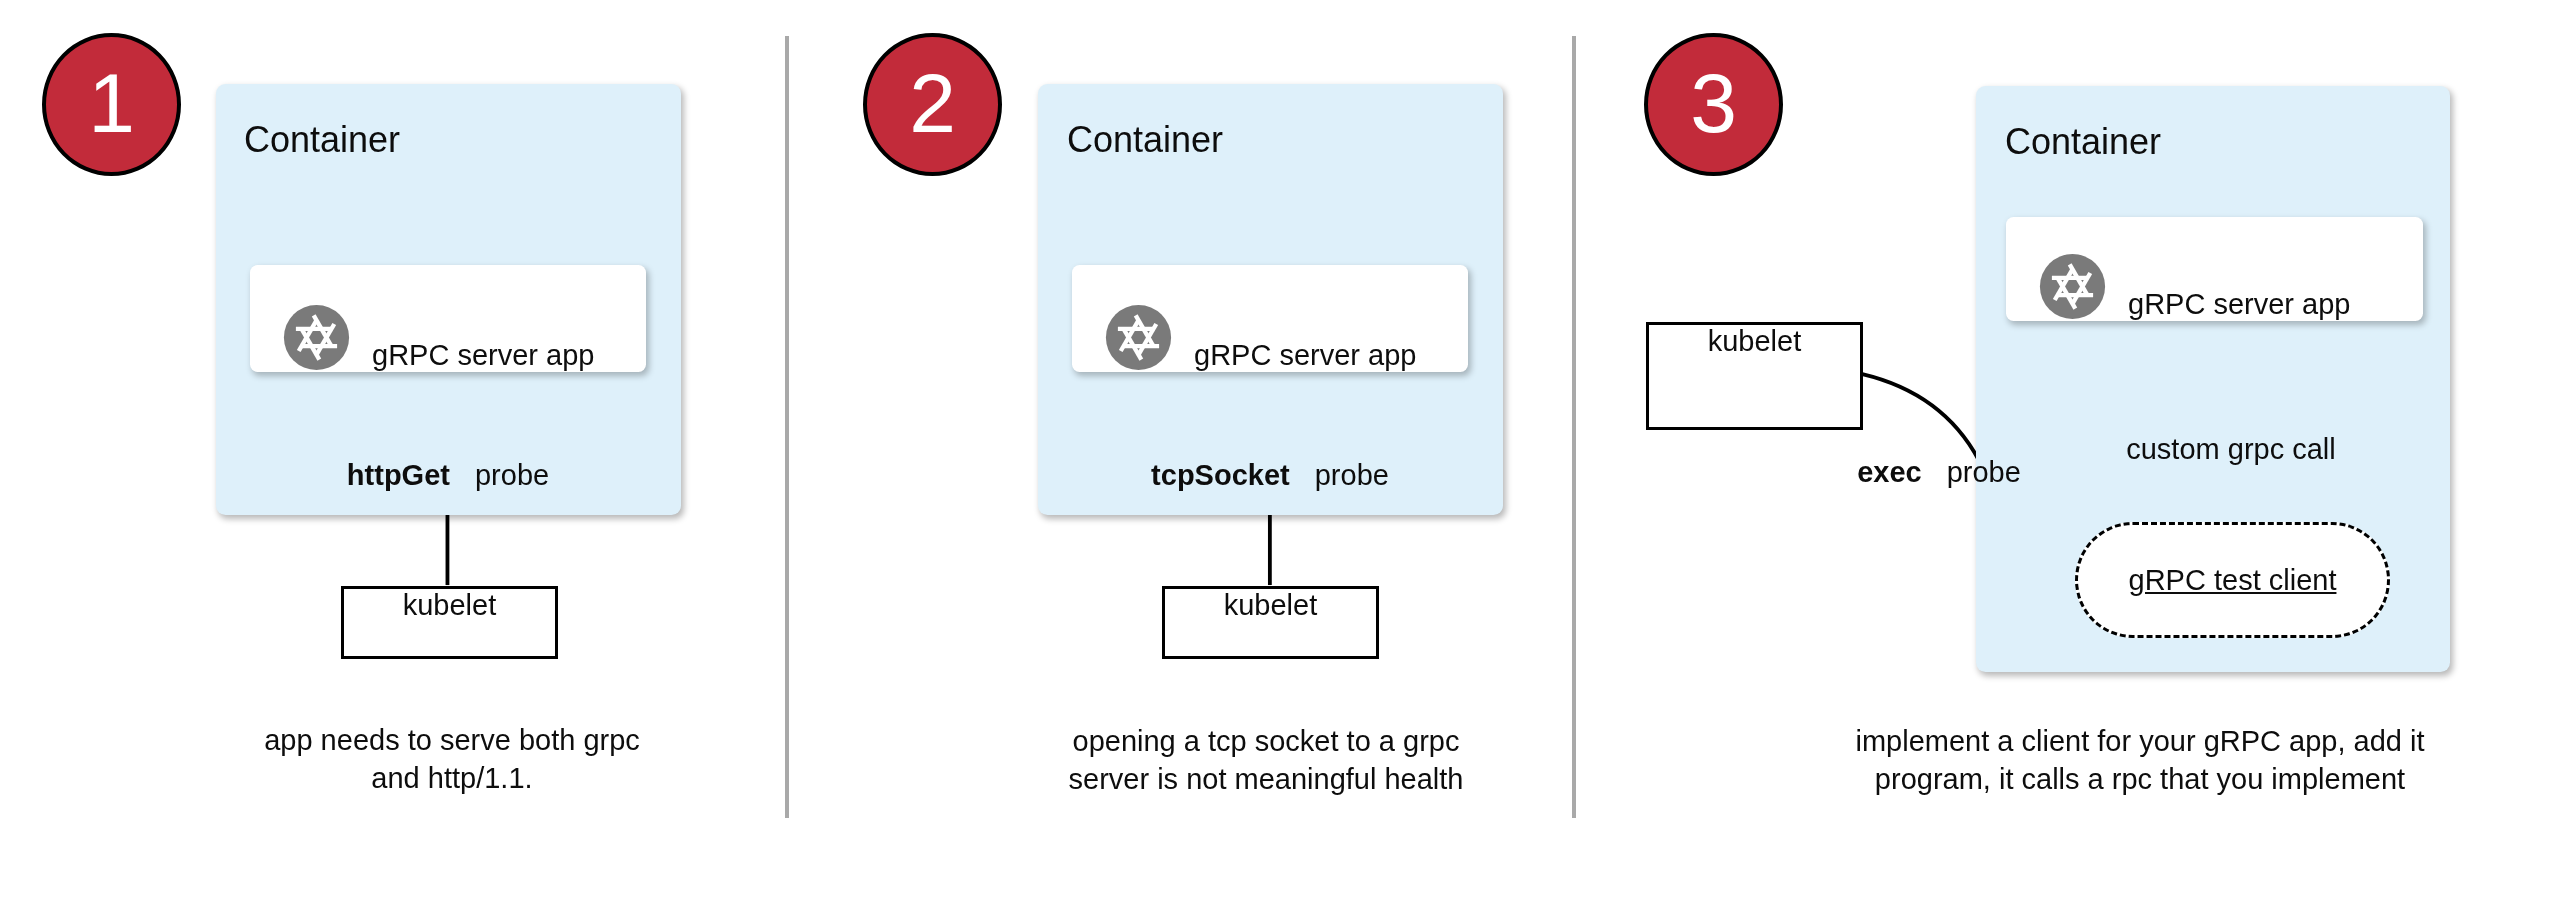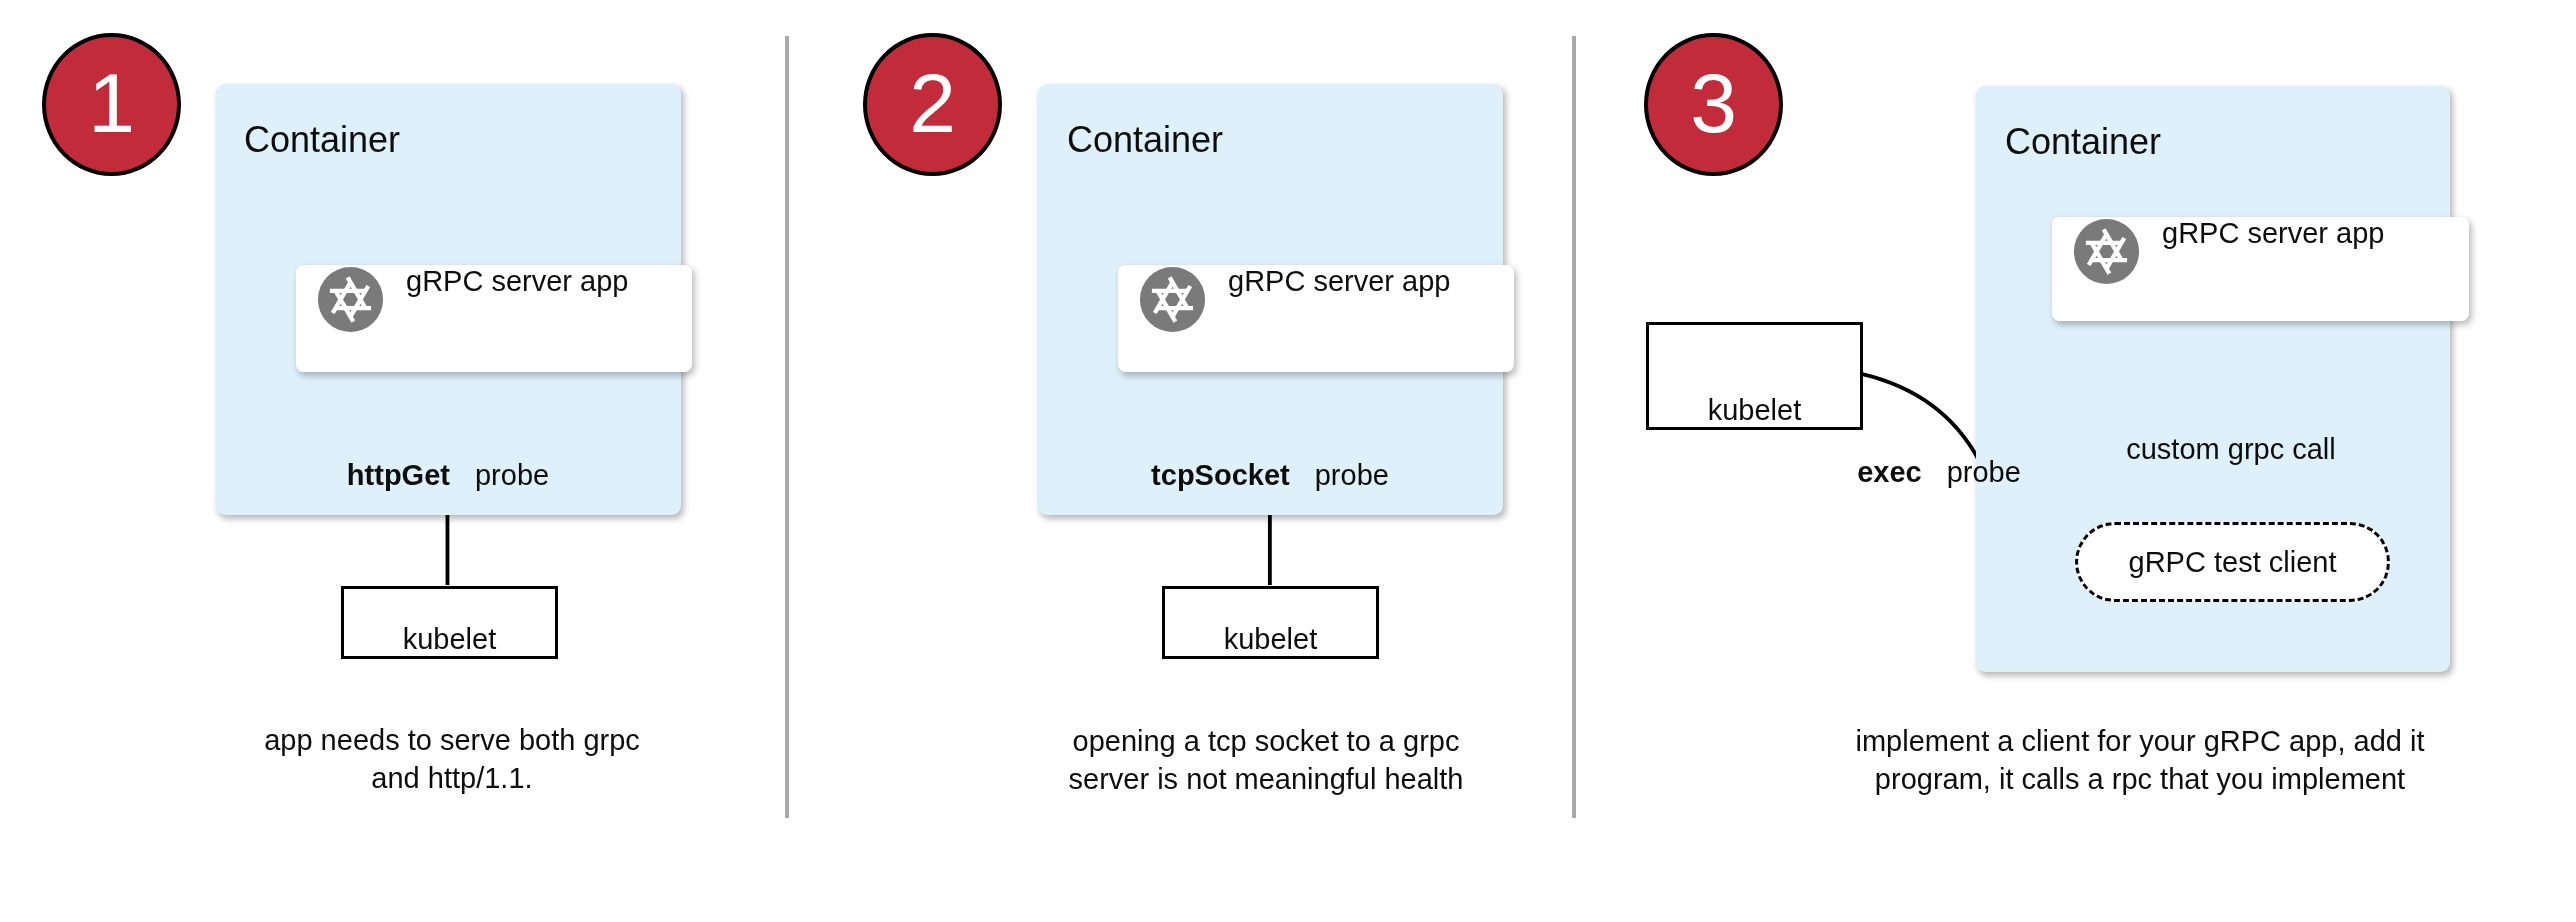--- a/index.html
+++ b/index.html
@@ -22,25 +22,25 @@
     display:flex;align-items:center;justify-content:center;}
   .badge span{color:var(--c-badge-text);font-size:84px;font-weight:300;line-height:1;
     transform:translateY(-1.9px);}
 
   .container-box{position:absolute;background:var(--c-container-fill);border-radius:9.5px;
     box-shadow:2.9px 3.8px 6.7px rgba(0,0,0,0.28);}
   .container-label{position:absolute;font-size:36px;}
 
   .app-box{position:absolute;background:var(--c-box-white);border-radius:7.6px;
     box-shadow:2.9px 3.8px 6.7px rgba(0,0,0,0.25);
-    display:flex;align-items:flex-start;padding-left:20px;box-sizing:border-box;margin-left:46px;}
+    display:flex;align-items:flex-end;padding-left:32px;box-sizing:border-box;}
   .app-box .app-label{font-size:29px;margin-left:21px;white-space:nowrap;}
 
   .kubelet-box{position:absolute;background:var(--c-box-white);border:3.8px solid #000;
-    box-sizing:border-box;display:flex;align-items:flex-end;justify-content:center;}
+    box-sizing:border-box;display:flex;align-items:flex-start;justify-content:center;}
   .kubelet-box span{font-size:29px;}
 
   .probe-label{position:absolute;transform:translate(-50%,-50%);font-size:29px;
     white-space:nowrap;}
   .probe-label b{font-weight:bold;}
   .probe-label .probe-rest{margin-left:25px;}
 
   .float-label{position:absolute;transform:translate(-50%,-50%);font-size:29px;
     white-space:nowrap;}
 
@@ -187,21 +187,21 @@
   <div class="kubelet-box" style="left:1646px;top:322px;width:217px;height:108px;">
     <span>kubelet</span>
   </div>
 
   <div class="probe-label" style="left:1939px;top:472px;">
     <b>exec</b><span class="probe-rest">probe</span>
   </div>
 
   <div class="float-label" style="left:2231px;top:449px;">custom grpc call</div>
 
-  <div class="stadium" style="left:2075px;top:522px;width:315px;height:80px;">
+  <div class="stadium" style="left:2075px;top:522px;width:315px;height:116px;text-decoration:underline;">
     <span>gRPC test client</span>
   </div>
 
   <div class="caption" style="left:2140px;top:722px;">
     <div>implement a client for your gRPC app, add it</div>
     <div>program, it calls a rpc that you implement</div>
   </div>
 
 </div>
 

